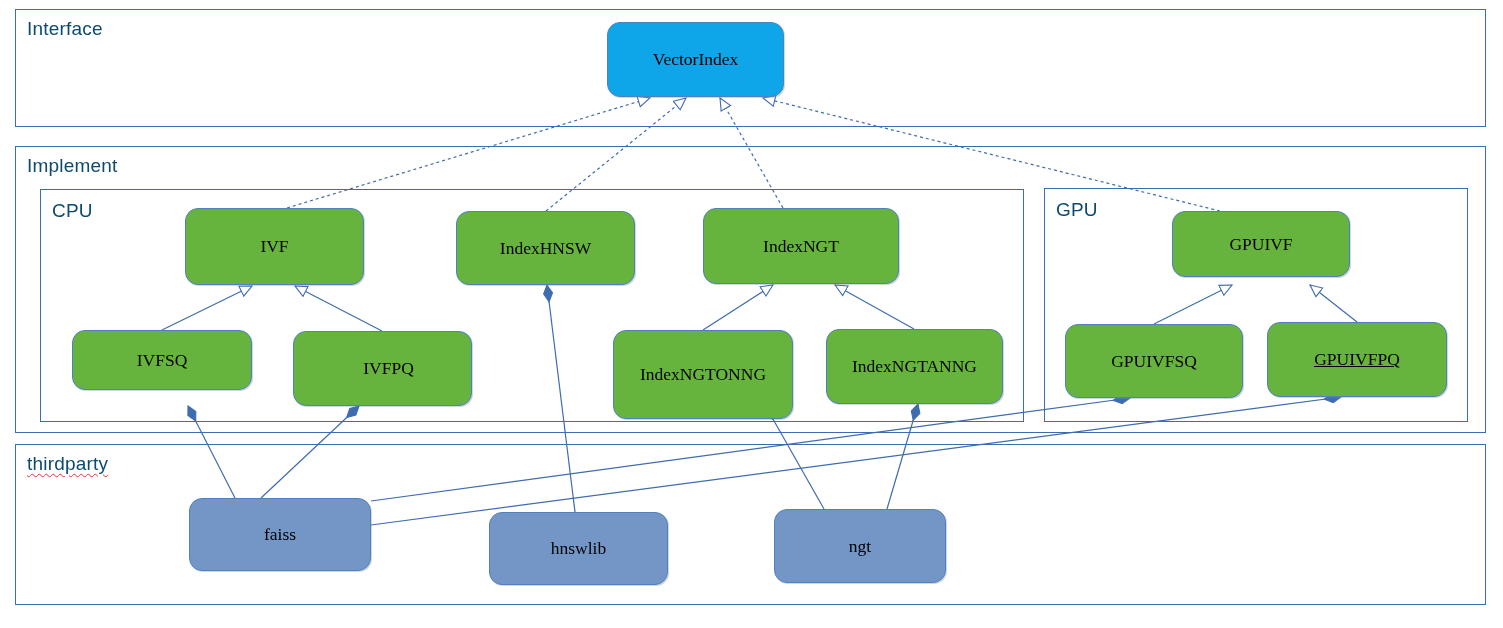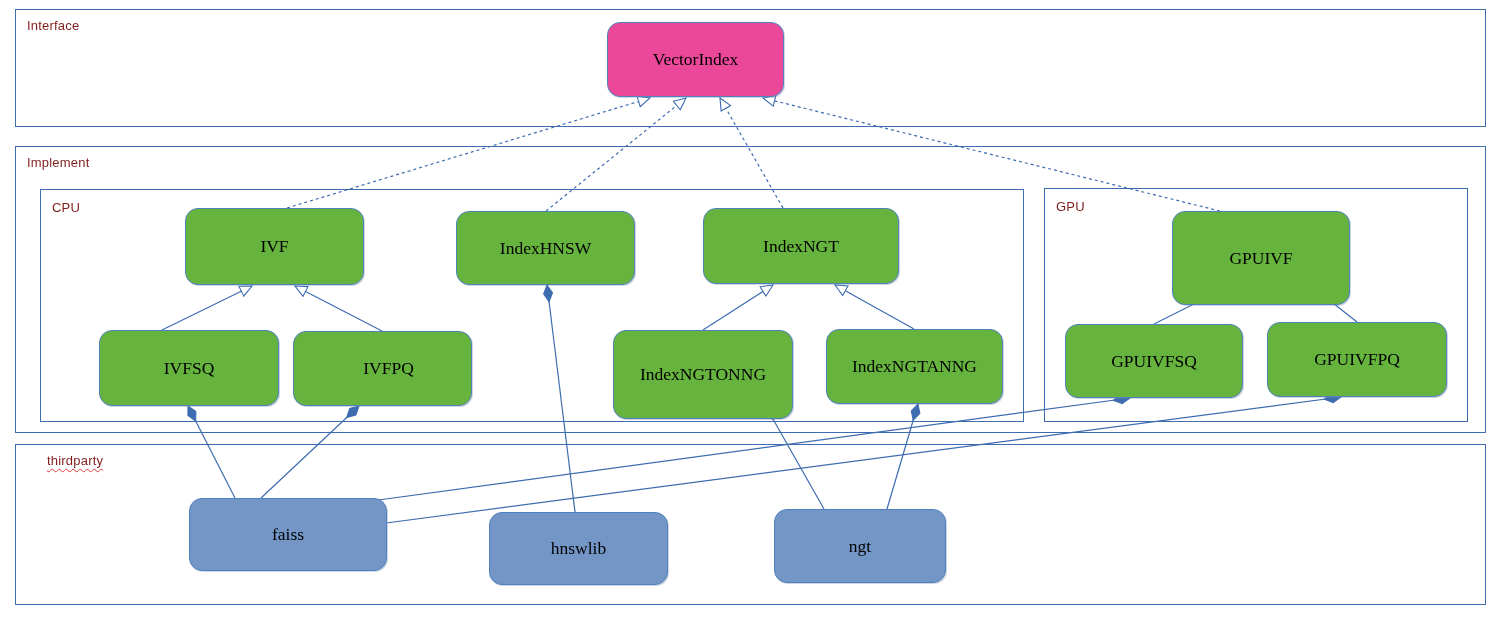--- a/index.html
+++ b/index.html
@@ -12,49 +12,48 @@
   }
   .container{
     position:absolute;
     border:1.6px solid #3e6cb0;
     background:transparent;
     box-sizing:border-box;
   }
   .clabel{
     position:absolute;
     top:8px;left:11px;
-    font-size:13px;
-    color:#7f1d1d;
+    font-size:19px;
+    color:#0c4a6e;
     letter-spacing:0.2px;
   }
   .clabel.misspelled{
     text-decoration:underline wavy #e03a3a;
     text-decoration-thickness:1px;
     text-underline-offset:3px;
-    margin-left:20px;
   }
   svg.connectors{
     position:absolute;left:0;top:0;
     width:1503px;height:628px;
     pointer-events:none;
   }
   .node{
     position:absolute;
     box-sizing:border-box;
     border:1.5px solid #4f81bd;
     border-radius:13px;
     display:flex;align-items:center;justify-content:center;
     font-family:"Liberation Serif", serif;
     font-size:17.5px;
     color:#000;
     text-align:center;
     box-shadow:1px 1px 0 rgba(120,140,170,0.35);
   }
   .node.green{background:#66b43e;}
-  .node.pink{background:#ec4899;}
+  .node.pink{background:#0ea5e9;}
   .node.blue{background:#7396c6;}
 </style>
 </head>
 <body>
 
 <div class="stage">
 
   <div class="container" style="left:15px;top:9px;width:1471px;height:118px;">
     <span class="clabel">Interface</span>
   </div>
@@ -115,49 +114,49 @@
   </div>
 
   <div class="node green" style="left:185px;top:208px;width:179px;height:77px;">
     <span>IVF</span>
   </div>
 
   <div class="node green" style="left:703px;top:208px;width:196px;height:76px;">
     <span>IndexNGT</span>
   </div>
 
-  <div class="node green" style="left:1172px;top:211px;width:178px;height:94px;text-align:right;">
+  <div class="node green" style="left:1172px;top:211px;width:178px;height:66px;text-align:right;">
     <span>GPUIVF</span>
   </div>
 
-  <div class="node green" style="left:72px;top:330px;width:180px;height:76px;margin-left:27px;">
+  <div class="node green" style="left:72px;top:330px;width:180px;height:60px;">
     <span>IVFSQ</span>
   </div>
 
   <div class="node green" style="left:293px;top:331px;width:179px;height:75px;padding-left:12px;">
     <span>IVFPQ</span>
   </div>
 
   <div class="node green" style="left:613px;top:330px;width:180px;height:89px;">
     <span>IndexNGTONNG</span>
   </div>
 
   <div class="node green" style="left:826px;top:329px;width:177px;height:75px;">
     <span>IndexNGTANNG</span>
   </div>
 
   <div class="node green" style="left:1065px;top:324px;width:178px;height:74px;">
     <span>GPUIVFSQ</span>
   </div>
 
-  <div class="node green" style="left:1267px;top:322px;width:180px;height:75px;">
+  <div class="node green" style="left:1267px;top:322px;width:180px;height:75px;text-decoration:underline;">
     <span>GPUIVFPQ</span>
   </div>
 
-  <div class="node blue" style="left:189px;top:498px;width:198px;height:73px;">
+  <div class="node blue" style="left:189px;top:498px;width:182px;height:73px;">
     <span>faiss</span>
   </div>
 
   <div class="node blue" style="left:489px;top:512px;width:179px;height:73px;align-items:center;">
     <span>hnswlib</span>
   </div>
 
   <div class="node blue" style="left:774px;top:509px;width:172px;height:74px;">
     <span>ngt</span>
   </div>

